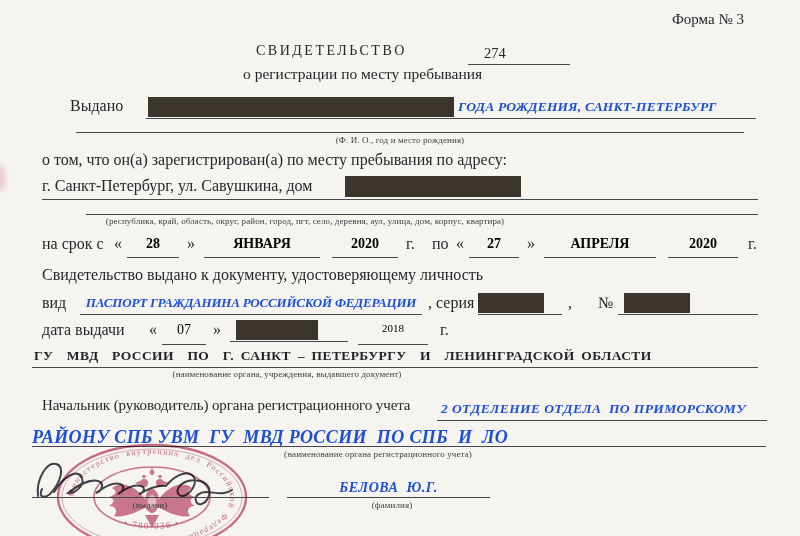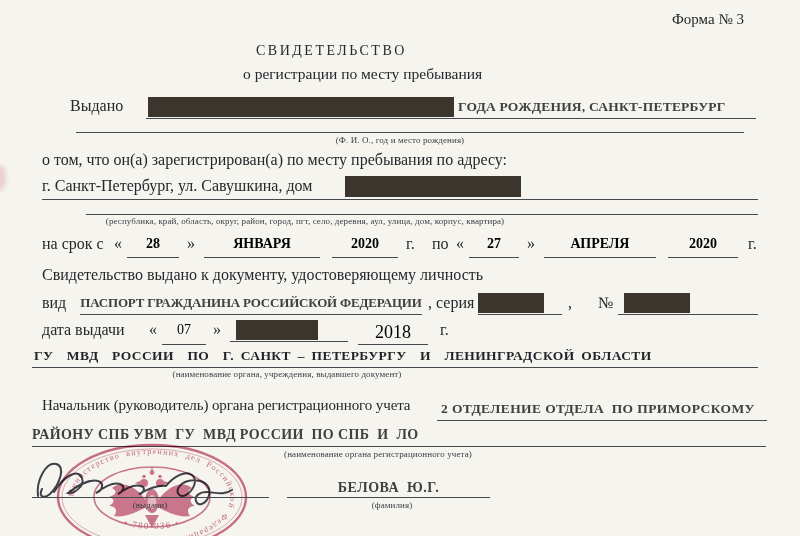--- a/index.html
+++ b/index.html
@@ -8,39 +8,42 @@
     background:#f5f4ef;
     font-family:"Liberation Serif","DejaVu Serif",serif;
     color:#24282c;
   }
   .abs{position:absolute;}
   .lbl{font-size:16px;}
   .small{font-size:15px;}
   .caption{font-size:9px;color:#3a3f44;text-align:center;letter-spacing:0.1px;}
   .rule{border-top:1px solid #45494d;height:0;}
   .cell{border-bottom:1px solid #45494d;}
-  .typed{font-weight:bold;font-size:13px;letter-spacing:-0.2px;white-space:pre;color:#404040;}
+  .typed{font-weight:bold;font-size:13px;letter-spacing:-0.2px;white-space:pre;color:#1d4ed8;font-style:italic;}
   .typed-sp{font-weight:bold;font-size:13.5px;letter-spacing:0.4px;word-spacing:3px;white-space:pre;color:#1f2428;}
   .val{font-weight:bold;font-size:14px;color:#000000;text-align:center;}
   .redact{background:#3b352e;position:absolute;}
   .head{font-size:14px;letter-spacing:2.5px;}
   .stamp{mix-blend-mode:multiply;opacity:0.92;filter:blur(0.35px);z-index:2;}
   .sig{mix-blend-mode:multiply;z-index:3;}
   .smudge{background:#d9899b;opacity:0.35;filter:blur(2px);border-radius:50%;}
 </style>
 </head>
 <body>
 
 <div class="page">
 
   <div class="abs smudge" style="left:-6px;top:165px;width:12px;height:26px;"></div>
 
   <div class="abs small" style="left:672px;top:11px;">Форма № 3</div>
 
   <div class="abs head" style="left:256px;top:43px;">СВИДЕТЕЛЬСТВО</div>
+  <div class="abs cell" style="left:468px;top:43px;width:102px;height:21px;">
+    <span class="abs" style="left:16px;top:2px;font-size:14.5px;">274</span>
+  </div>
   <div class="abs" style="left:243px;top:65px;font-size:15.5px;">о регистрации по месту пребывания</div>
 
   <div class="abs lbl" style="left:70px;top:97px;">Выдано</div>
   <div class="abs cell" style="left:146px;top:96px;width:610px;height:22px;">
     <span class="redact" style="left:2px;top:1px;width:306px;height:20px;"></span>
     <span class="abs typed" style="left:312px;top:3px;font-size:13.5px;letter-spacing:0.2px;">ГОДА РОЖДЕНИЯ, САНКТ-ПЕТЕРБУРГ</span>
   </div>
   <div class="abs rule" style="left:76px;top:132px;width:668px;"></div>
   <div class="abs lbl" style="left:42px;top:151px;">о том, что он(а) зарегистрирован(а) по месту пребывания по адресу:</div>
 
@@ -87,35 +90,35 @@
   </div>
 
   <div class="abs" style="left:0;top:319px;width:800px;height:26px;">
     <span class="abs lbl" style="left:42px;top:2px;">дата выдачи</span>
     <span class="abs lbl" style="left:149px;top:2px;">«</span>
     <span class="abs cell val" style="left:162px;top:0;width:44px;height:22px;padding-top:3px;font-weight:normal;font-size:14px;">07</span>
     <span class="abs lbl" style="left:213px;top:2px;">»</span>
     <span class="abs cell" style="left:230px;top:0;width:118px;height:22px;">
         <span class="redact" style="left:6px;top:1px;width:82px;height:20px;"></span>
       </span>
-    <span class="abs cell val" style="left:358px;top:0;width:70px;height:22px;padding-top:3px;font-weight:normal;font-size:18px;">2018</span>
+    <span class="abs cell val" style="left:358px;top:0;width:70px;height:22px;padding-top:3px;font-weight:normal;font-size:11px;">2018</span>
     <span class="abs lbl" style="left:440px;top:2px;">г.</span>
   </div>
 
   <div class="abs cell" style="left:32px;top:346px;width:726px;height:21px;">
     <span class="abs typed-sp" style="left:2px;top:2px;">ГУ  МВД  РОССИИ  ПО  Г. САНКТ – ПЕТЕРБУРГУ  И  ЛЕНИНГРАДСКОЙ ОБЛАСТИ</span>
   </div>
   <div class="abs" style="left:42px;top:397px;font-size:15px;letter-spacing:-0.1px;">Начальник (руководитель) органа регистрационного учета</div>
 
   <div class="abs caption" style="left:132px;top:369px;width:310px;">(наименование органа, учреждения, выдавшего документ)</div>
   <div class="abs cell" style="left:437px;top:395px;width:330px;height:25px;">
     <span class="abs typed" style="left:4px;top:6px;font-size:13.5px;letter-spacing:0.4px;">2 ОТДЕЛЕНИЕ ОТДЕЛА  ПО ПРИМОРСКОМУ</span>
   </div>
   <div class="abs cell" style="left:32px;top:422px;width:734px;height:24px;">
-    <span class="abs typed" style="left:0;top:5px;font-size:14px;letter-spacing:0.4px;">РАЙОНУ СПБ УВМ  ГУ  МВД РОССИИ  ПО СПБ  И  ЛО</span>
+    <span class="abs typed" style="left:0;top:5px;font-size:18px;letter-spacing:0.4px;">РАЙОНУ СПБ УВМ  ГУ  МВД РОССИИ  ПО СПБ  И  ЛО</span>
   </div>
   <div class="abs caption" style="left:228px;top:449px;width:300px;">(наименование органа регистрационного учета)</div>
 
   <svg class="abs stamp" style="left:52px;top:438px;" width="200" height="120" viewBox="0 0 200 120">
     <defs>
       <path id="ringPath" d="M 22,59 a 78,43 0 1,1 156,0 a 78,43 0 1,1 -156,0"></path>
       <path id="botPath" d="M 40,59 a 60,32 0 0,0 120,0"></path>
     </defs>
     <g stroke="#c14a6e" fill="none">
       <ellipse cx="100" cy="59" rx="94" ry="52" stroke-width="2.4" opacity="0.85"></ellipse>

